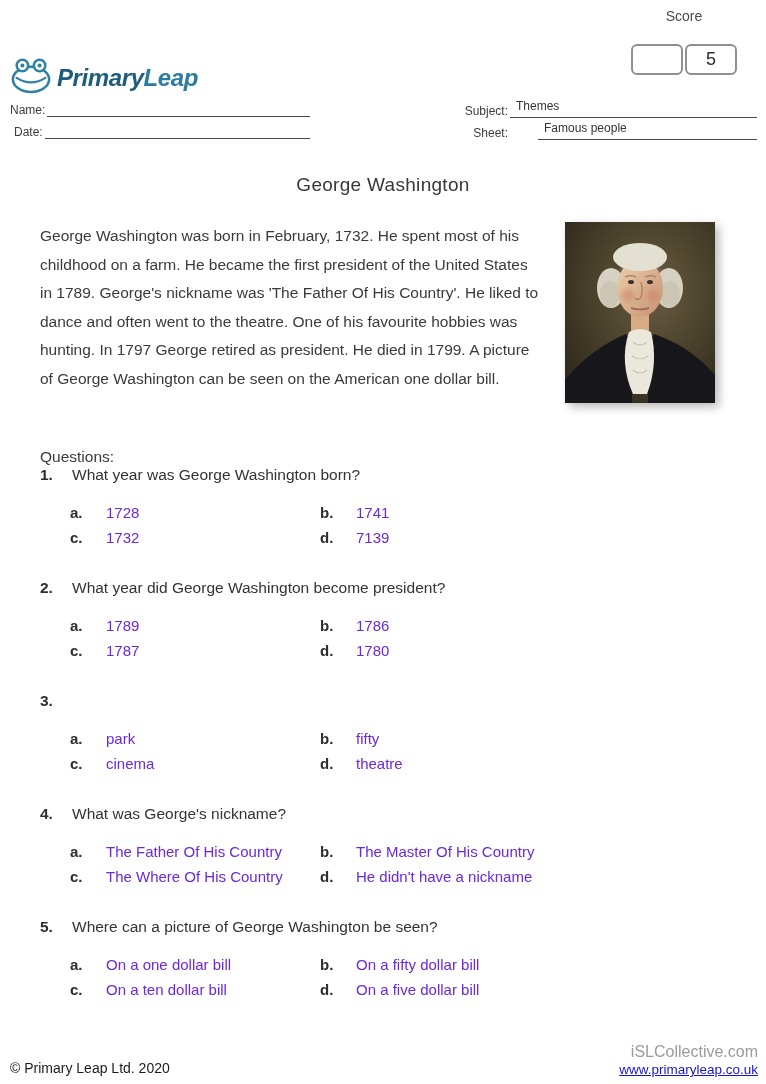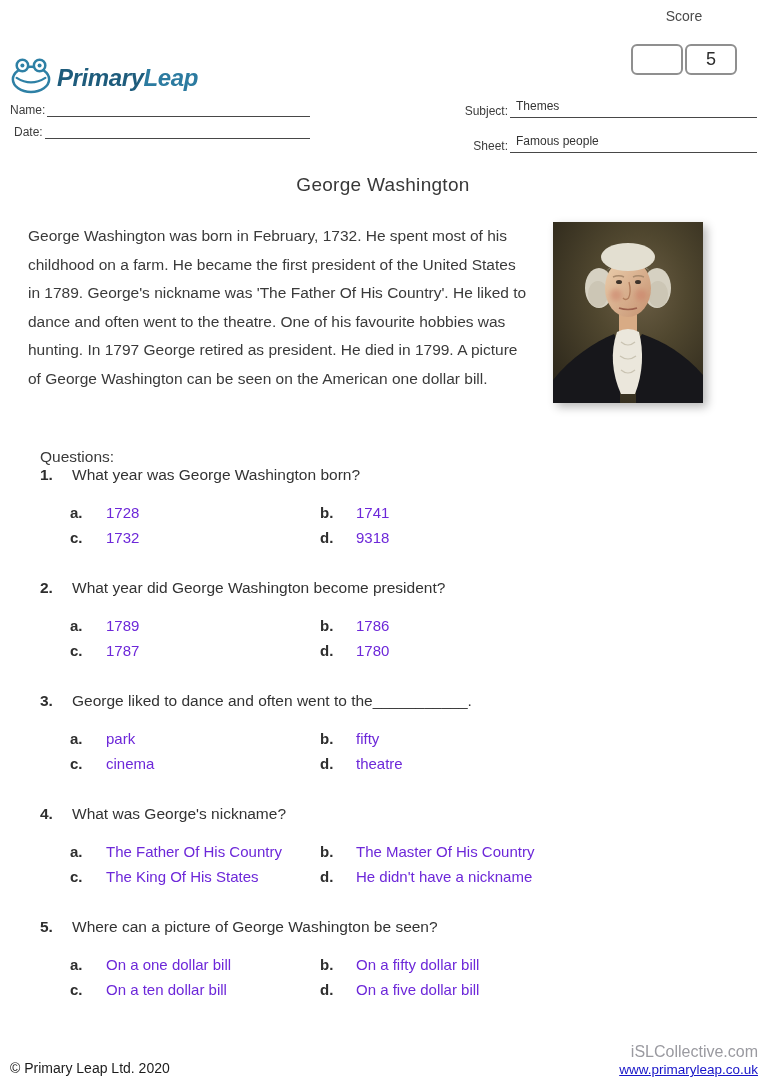--- a/index.html
+++ b/index.html
@@ -28,28 +28,28 @@
   .logo-text .t1 { color:#1e5c7c; }
   .logo-text .t2 { color:#2c7ba0; }
 
   .field-row { position:absolute; display:flex; align-items:flex-end; font-size:12px; color:#3c3c3c; }
   .field-row .lbl { white-space:nowrap; padding-right:2px; }
   .field-row .line { flex:1; border-bottom:1.8px solid #474747; height:18px; }
   .field-row .val { flex:1; border-bottom:1.8px solid #474747; height:19px; padding-left:6px; color:#333; }
   #name-row { top:99px; left:10px; width:300px; }
   #date-row { top:121px; left:14px; width:296px; }
   #subject-row { top:99px; left:440px; width:317px; }
-  #sheet-row  { top:134px; left:440px; width:317px; }
+  #sheet-row  { top:121px; left:440px; width:317px;gap:28px; }
   #subject-row .lbl, #sheet-row .lbl { width:70px; text-align:right; }
 
   
   .doc-title { position:absolute; top:174px; left:0; width:100%; text-align:center;
                font-size:19px; color:#383838; letter-spacing:0.3px; }
 
-  .content { position:absolute; top:222px; left:28px; right:51px; display:flex; }
+  .content { position:absolute; top:222px; left:40px; right:51px; display:flex; }
   .passage { width:502px; font-size:15.5px; line-height:28.6px; color:#3a3a3a; }
   .portrait { margin-left:23px; width:150px; height:181px; flex:none;
               box-shadow:4px 4px 9px rgba(0,0,0,0.28); }
   .portrait svg { display:block; width:150px; height:181px; }
 
   
   .questions { position:absolute; top:448px; left:40px; right:14px; }
   .q-heading { font-size:15.5px; color:#3a3a3a; }
   .qblock { margin-bottom:33px; }
   .qrow { display:flex; font-size:15.5px; margin-bottom:20px; }
@@ -182,21 +182,21 @@
         <div class="opt">
             <span class="letter">b.</span>
             <span class="otext">1741</span>
           </div>
         <div class="opt">
             <span class="letter">c.</span>
             <span class="otext">1732</span>
           </div>
         <div class="opt">
             <span class="letter">d.</span>
-            <span class="otext">9318</span>
+            <span class="otext">7139</span>
           </div>
       </div>
     </div>
 
     <div class="qblock">
       <div class="qrow">
         <span class="qnum">2.</span>
         <span class="qtext">What year did George Washington become president?</span>
       </div>
       <div class="opts">
@@ -215,21 +215,20 @@
         <div class="opt">
             <span class="letter">d.</span>
             <span class="otext">1780</span>
           </div>
       </div>
     </div>
 
     <div class="qblock">
       <div class="qrow">
         <span class="qnum">3.</span>
-        <span class="qtext">George liked to dance and often went to the___________.</span>
       </div>
       <div class="opts">
         <div class="opt">
             <span class="letter">a.</span>
             <span class="otext">park</span>
           </div>
         <div class="opt">
             <span class="letter">b.</span>
             <span class="otext">fifty</span>
           </div>
@@ -253,21 +252,21 @@
         <div class="opt">
             <span class="letter">a.</span>
             <span class="otext">The Father Of His Country</span>
           </div>
         <div class="opt">
             <span class="letter">b.</span>
             <span class="otext">The Master Of His Country</span>
           </div>
         <div class="opt">
             <span class="letter">c.</span>
-            <span class="otext">The King Of His States</span>
+            <span class="otext">The Where Of His Country</span>
           </div>
         <div class="opt">
             <span class="letter">d.</span>
             <span class="otext">He didn't have a nickname</span>
           </div>
       </div>
     </div>
 
     <div class="qblock">
       <div class="qrow">

